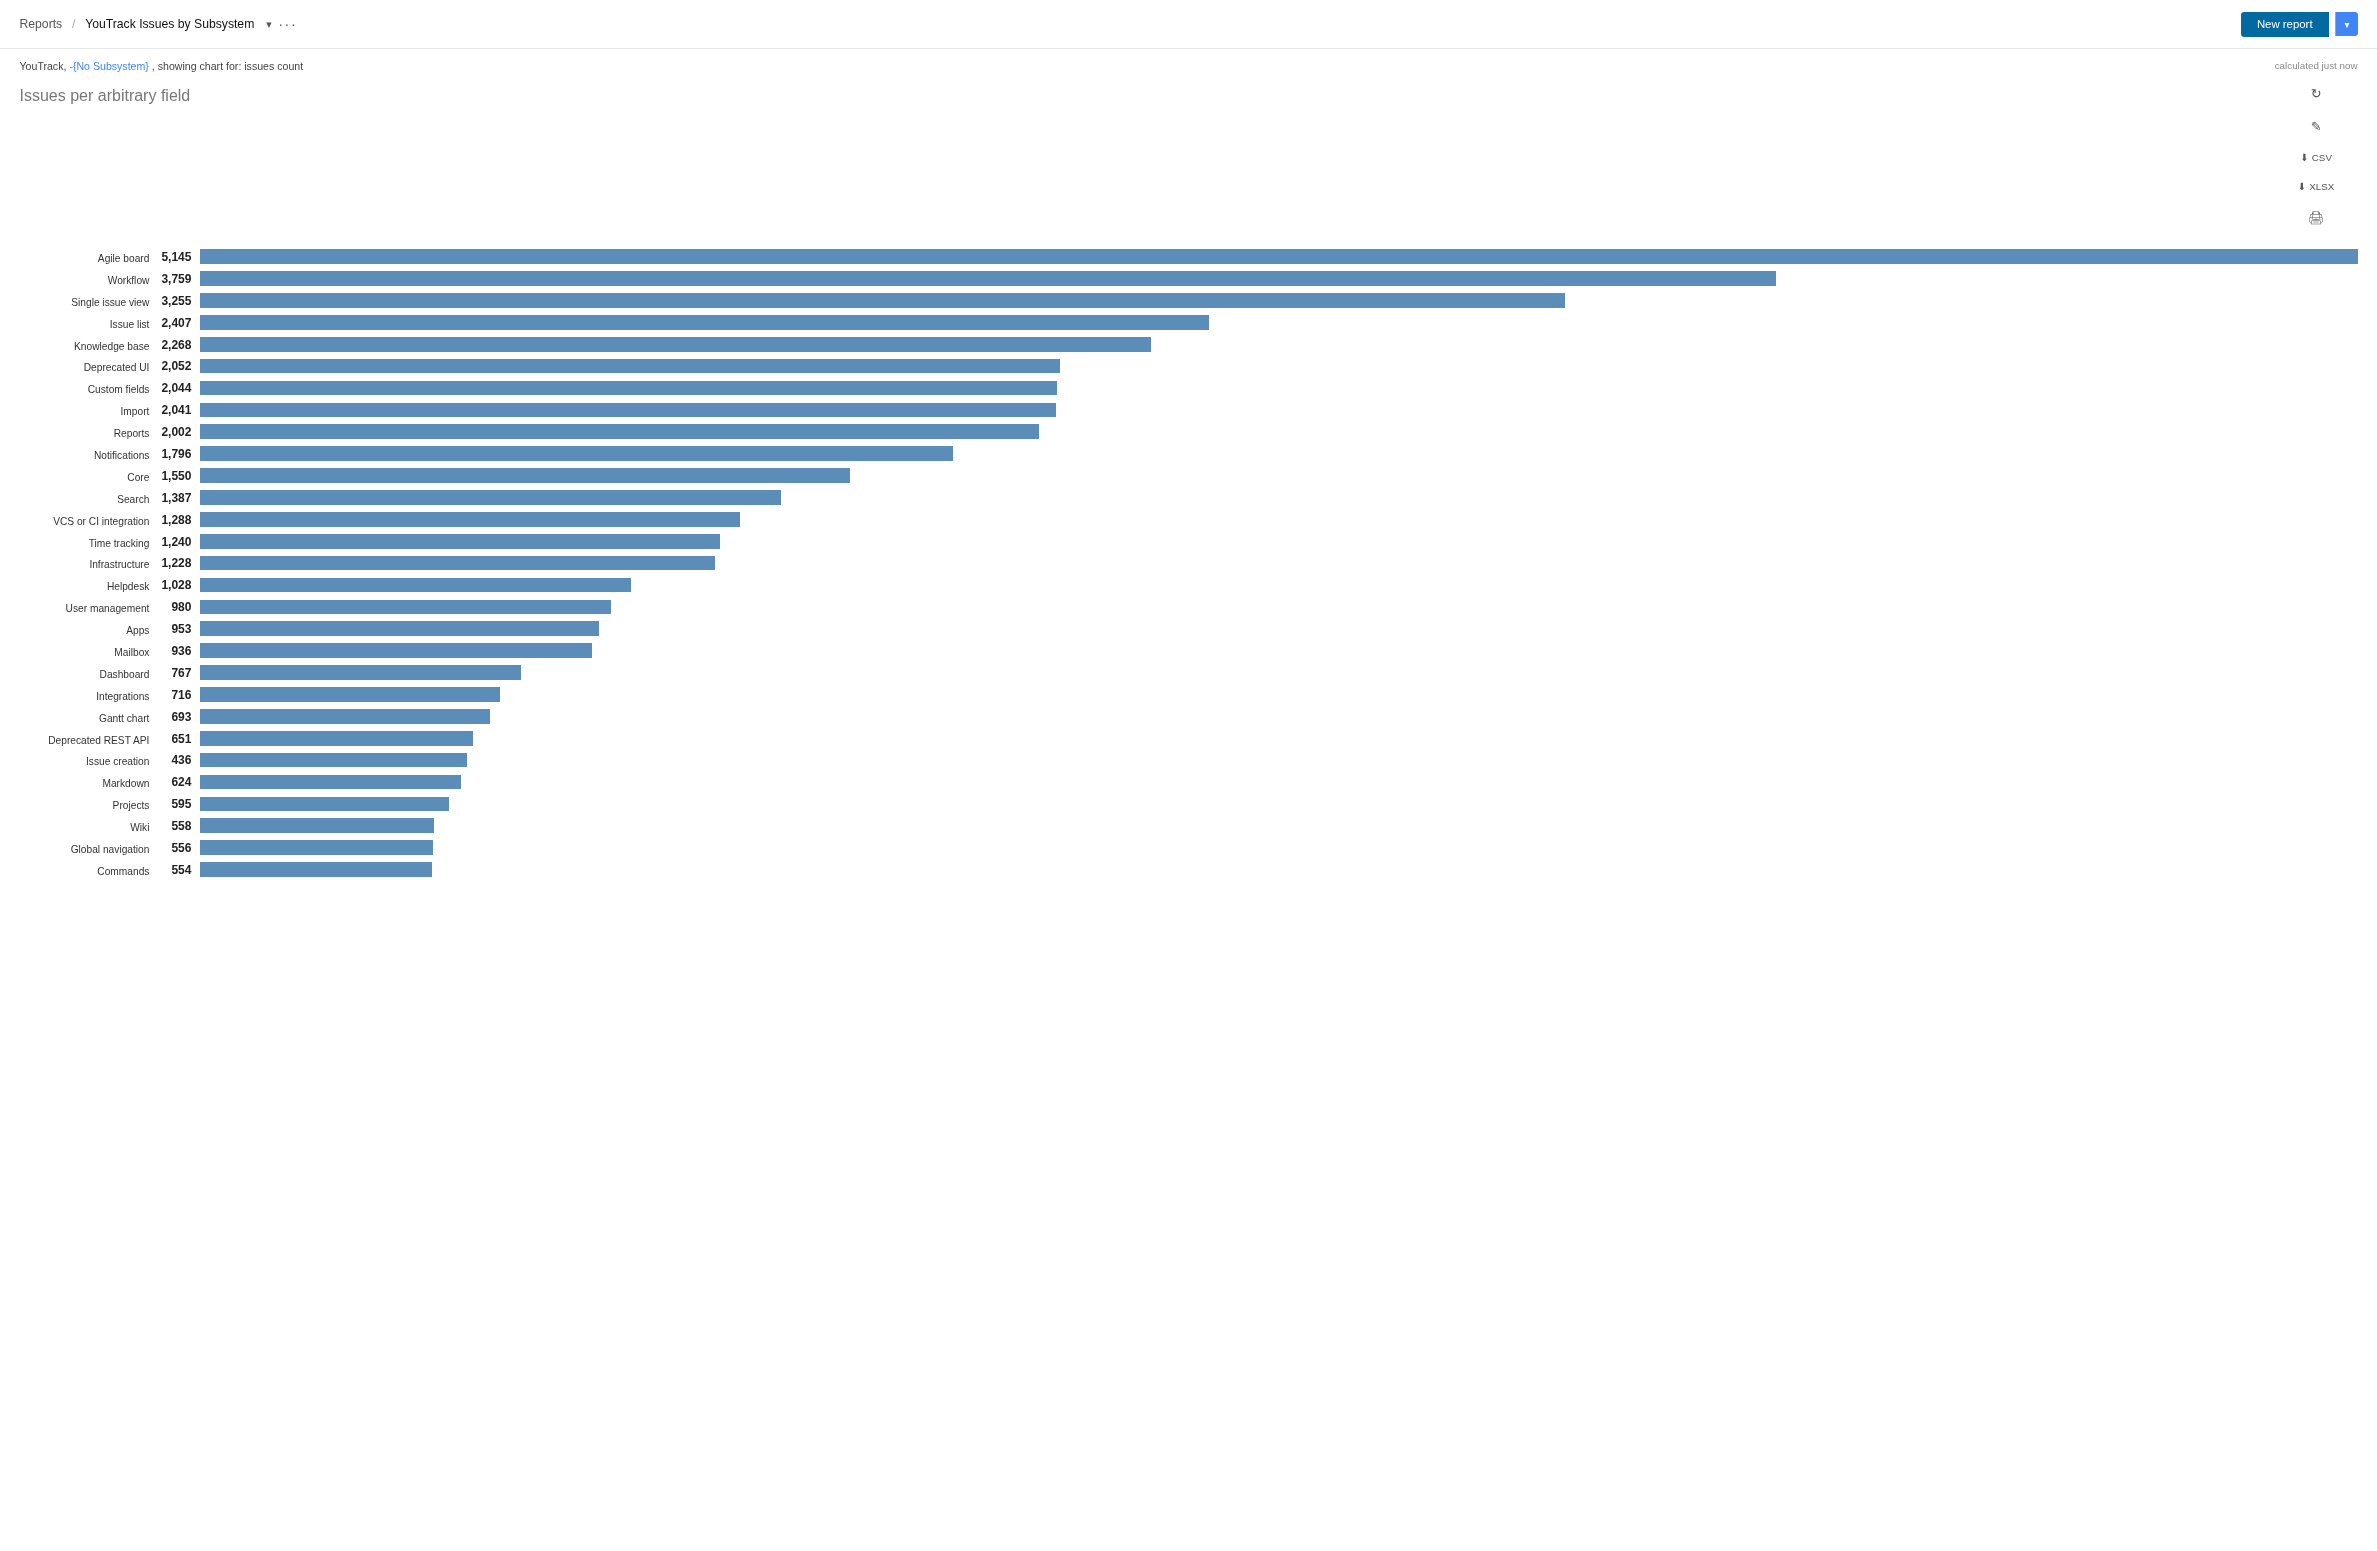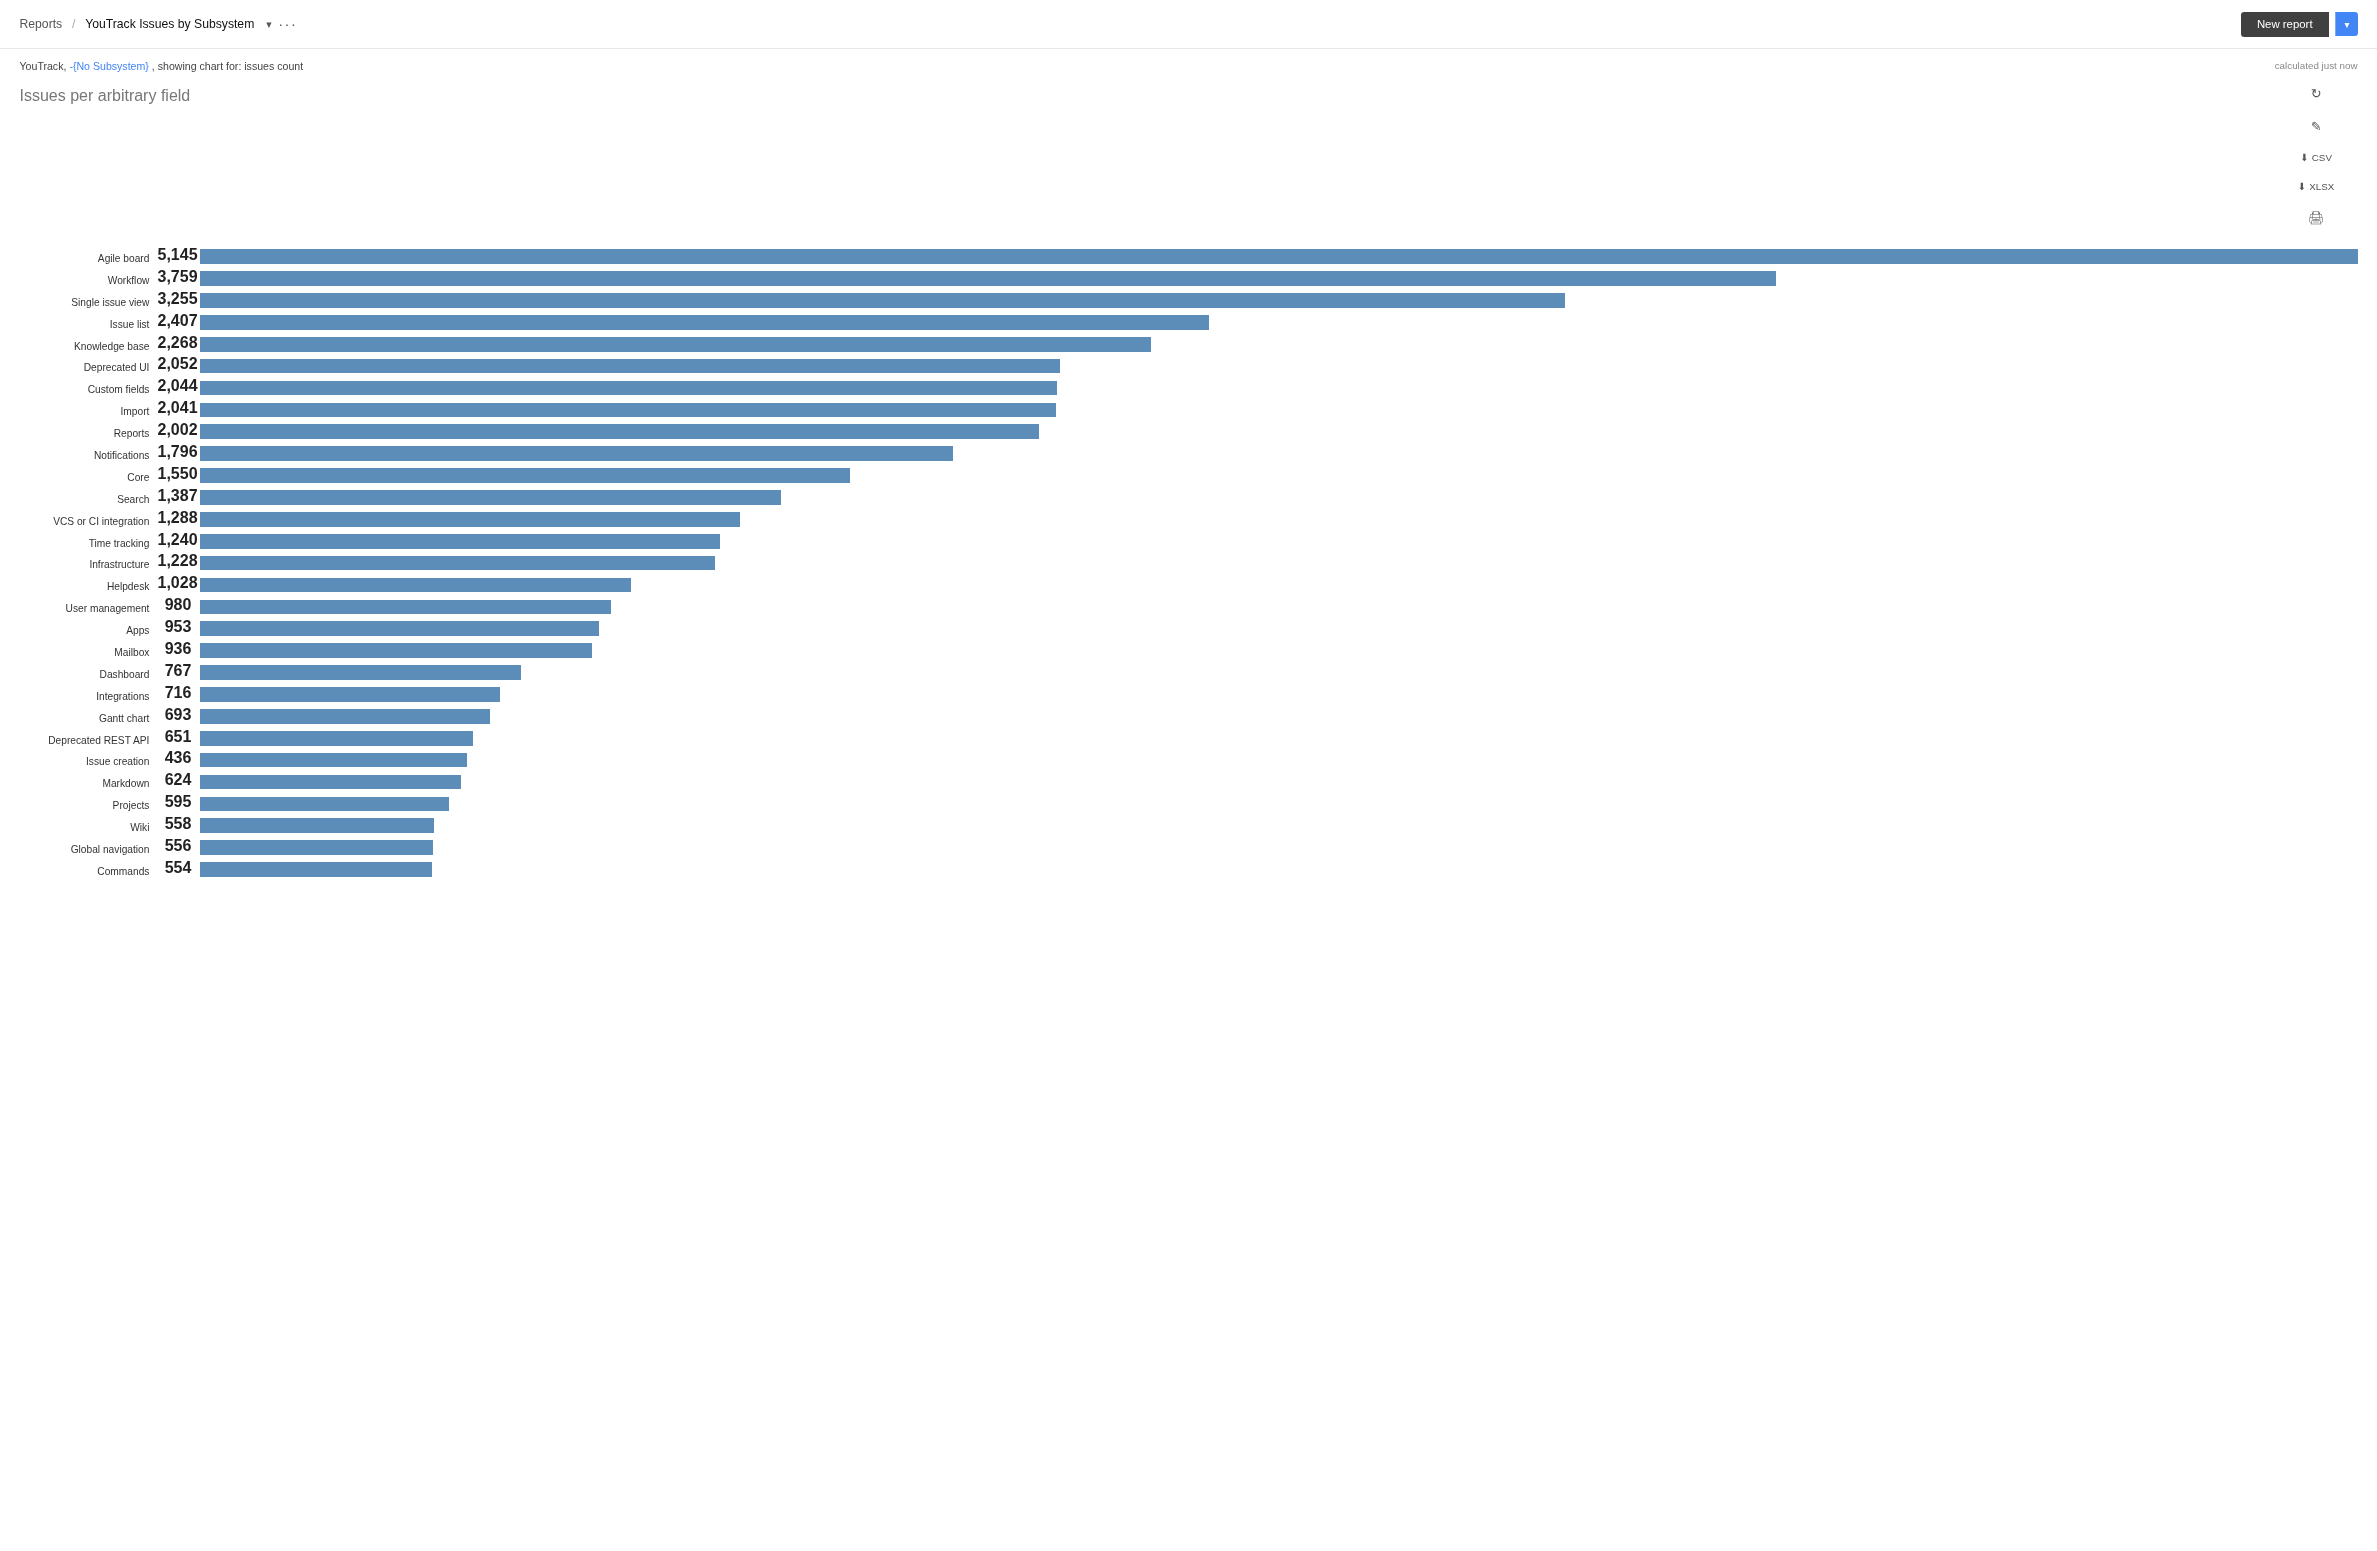--- a/index.html
+++ b/index.html
@@ -16,21 +16,21 @@
       color: #555; font-size: 12.2px; cursor: pointer; text-decoration: none;
     }
     .breadcrumb-sep { color: #aaa; font-size: 12.2px; margin: 0 3.3px; }
     .breadcrumb-current {
       font-size: 12.2px; font-weight: 500; color: #111; display: flex; align-items: center; gap: 12px;
     }
     .chevron-icon { font-size: 10.6px; color: #555; cursor: pointer; }
     .dots-icon { font-size: 14.7px; color: #555; cursor: pointer; letter-spacing: 1.6px; }
     .header-right { display: flex; align-items: center; gap: 6.5px; }
     .new-report-btn {
-      background: #404040; color: #fff; border: none; padding: 6.5px 16.3px;
+      background: #0369a1; color: #fff; border: none; padding: 6.5px 16.3px;
       border-radius: 3.3px 0 0 3.3px; font-size: 11.4px; cursor: pointer; font-weight: 500;
     }
     .new-report-dropdown {
       background: #4285f4; color: #fff; border: none; padding: 6.5px 8.1px;
       border-radius: 0 3.3px 3.3px 0; font-size: 9.8px; cursor: pointer;
       border-left: 0.8px solid rgba(255,255,255,0.3);
     }
 
     
     .sub-header {
@@ -52,21 +52,21 @@
     
     .chart-container { padding: 8.1px 19.5px 16.3px 19.5px; }
     .chart-row {
       display: flex; align-items: flex-end; margin-bottom: 2.4px; height: 19.5px;
     }
     .chart-label {
       width: 138px; min-width: 138px; font-size: 10.2px; color: #333; text-align: right;
       padding-right: 8.1px; white-space: nowrap;
     }
     .chart-value {
-      width: 42px; min-width: 42px; font-size: 16px; font-weight: 700; color: #222;
+      width: 42px; min-width: 42px; font-size: 12px; font-weight: 700; color: #222;
       padding-right: 8.1px; text-align: right;
     }
     .chart-bar-wrap { flex: 1; height: 14.7px; position: relative; }
     .chart-bar {
       height: 14.7px; background: #5b8db8; display: block;
     }
   </style>
 </head>
 <body>
 

